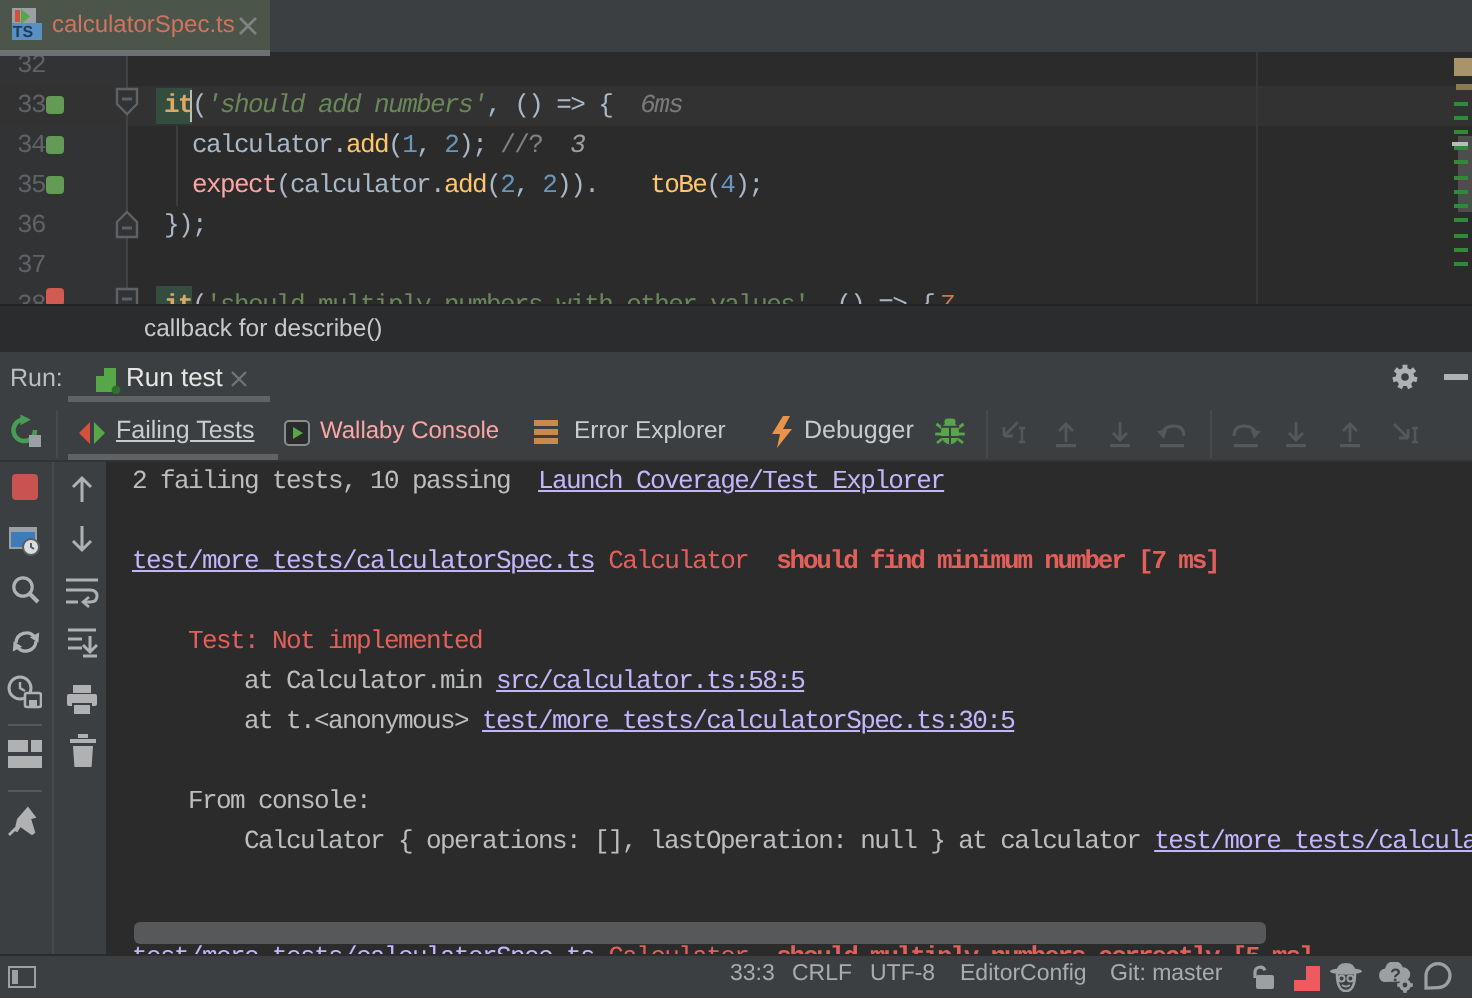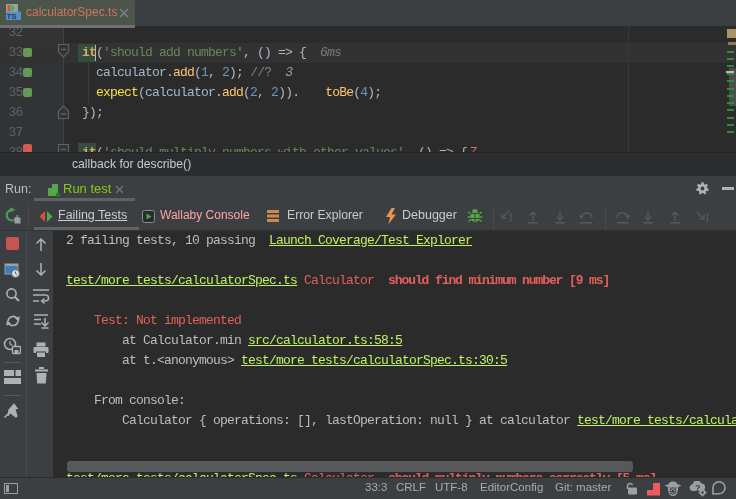--- a/index.html
+++ b/index.html
@@ -1,19 +1,19 @@
 <!DOCTYPE html>
 <html><head><meta charset="utf-8"><style>
 *{margin:0;padding:0;box-sizing:border-box}
 html,body{width:736px;height:499px;overflow:hidden;background:#2b2b2b;font-family:"Liberation Sans",sans-serif;}
 #root{position:relative;width:736px;height:499px;overflow:hidden;}
 .abs{position:absolute;}
 .mono{font-family:"Liberation Mono",monospace;font-size:13px;letter-spacing:-0.8px;line-height:20px;white-space:pre;}
 .ln{color:#606366;}
-a.lnk{color:#bef264;text-decoration:underline;}
+a.lnk{color:#c4b5fd;text-decoration:underline;}
 .red{color:#e3605a;}
 </style></head>
 <body>
 <div id="root">
 
 <div class="abs" style="left:0;top:0;width:736px;height:176px;background:#2b2b2b;"></div>
 
 <div class="abs" style="left:0;top:26px;width:63px;height:150px;background:#313335;"></div>
 
 <div class="abs" style="left:0;top:43px;width:736px;height:20px;background:#323232;"></div>
@@ -49,23 +49,23 @@
  <path d="M3.5 2.5 L13.5 2.5 L13.5 10 L8.5 15 L3.5 10 Z" fill="#313335" stroke="#5f6265" stroke-width="1.2"></path>
  <line x1="6" y1="7.5" x2="11" y2="7.5" stroke="#5f6265" stroke-width="1.5"></line>
 </svg>
 
 <div class="abs" style="left:78px;top:44px;width:18px;height:18px;background:#344d3f;"></div>
 <div class="abs" style="left:78px;top:143px;width:18px;height:9px;background:#344d3f;"></div>
 
 <div class="abs" style="left:95px;top:45px;width:1px;height:16px;background:#bbbbbb;"></div>
 
 <div class="mono abs" style="left:82px;top:23px;color:#a9b7c6;">
-<span style="color:#dca863;font-weight:bold;">it</span>(<span style="color:#6a8759;">'should add numbers'</span>, () =&gt; {  <span style="color:#7a7a7a;font-style:italic;">6ms</span>
+<span style="color:#dca863;font-weight:bold;">it</span>(<span style="color:#6a8759;font-style:italic;">'should add numbers'</span>, () =&gt; {  <span style="color:#7a7a7a;font-style:italic;">6ms</span>
   calculator.<span style="color:#ffc66d;">add</span>(<span style="color:#6897bb;">1</span>, <span style="color:#6897bb;">2</span>); <span style="color:#808080;">//?</span>  <span style="color:#9d9d9d;font-style:italic;">3</span>
-  <span style="color:#fde047;">expect</span>(calculator.<span style="color:#ffc66d;">add</span>(<span style="color:#6897bb;">2</span>, <span style="color:#6897bb;">2</span>)).<span style="color:#ffc66d;margin-left:26px;">toBe</span>(<span style="color:#6897bb;">4</span>);
+  <span style="color:#fca5a5;">expect</span>(calculator.<span style="color:#ffc66d;">add</span>(<span style="color:#6897bb;">2</span>, <span style="color:#6897bb;">2</span>)).<span style="color:#ffc66d;margin-left:26px;">toBe</span>(<span style="color:#6897bb;">4</span>);
 });
 
 <span style="color:#dca863;font-weight:bold;">it</span>(<span style="color:#6a8759;">'should multiply numbers with other values'</span>, () =&gt; {<span style="color:#ca7855;font-style:italic;padding-left:2px;">7</span></div>
 
 <div class="abs" style="left:727px;top:29px;width:9px;height:9px;background:#a8936a;"></div>
 <div class="abs" style="left:728px;top:42px;width:8px;height:3px;background:#8a7a56;"></div>
 <div class="abs" style="left:729px;top:68px;width:7px;height:38px;background:rgba(166,166,166,0.28);"></div>
 <div class="abs" style="left:727px;top:51px;width:7px;height:2px;background:#2f8a39;"></div>
 <div class="abs" style="left:727px;top:58px;width:7px;height:2px;background:#2f8a39;"></div>
 <div class="abs" style="left:727px;top:65px;width:7px;height:2px;background:#2f8a39;"></div>
@@ -100,21 +100,21 @@
 <div class="abs" style="left:72px;top:152px;width:400px;height:24px;line-height:24px;font-size:12.2px;color:#c7c9cb;">callback for describe()</div>
 
 <div class="abs" style="left:0;top:176px;width:736px;height:27px;background:#3c3f41;"></div>
 <div class="abs" style="left:5px;top:176px;height:27px;line-height:26px;font-size:12.5px;color:#bbbdbf;">Run:</div>
 
 <svg class="abs" style="left:47px;top:183px;" width="14" height="14">
  <rect x="1" y="5" width="5" height="8" fill="#57a64a"></rect>
  <rect x="5" y="1" width="6" height="12" fill="#57a64a"></rect>
  <circle cx="11" cy="12" r="2.2" fill="#2d7031"></circle>
 </svg>
-<div class="abs" style="left:63px;top:176px;height:26px;line-height:26px;font-size:13px;color:#84cc16;">Run test</div>
+<div class="abs" style="left:63px;top:176px;height:26px;line-height:26px;font-size:13px;color:#e5e5e5;">Run test</div>
 <svg class="abs" style="left:114px;top:184px;" width="11" height="11">
  <path d="M2 2 L9 9 M9 2 L2 9" stroke="#6f7477" stroke-width="1.2"></path>
 </svg>
 <div class="abs" style="left:34px;top:198px;width:101px;height:3px;background:#5f6366;"></div>
 
 <svg class="abs" style="left:696px;top:182px;" width="13" height="13" viewBox="0 0 13 13">
  <path fill="#afb1b3" d="M5.26 0.32 L7.74 0.32 L7.72 2.07 L9.20 2.78 L10.56 1.68 L12.10 3.61 L10.73 4.69 L11.10 6.29 L12.80 6.67 L12.25 9.08 L10.55 8.68 L9.53 9.96 L10.29 11.53 L8.07 12.60 L7.32 11.03 L5.68 11.03 L4.93 12.60 L2.71 11.53 L3.47 9.96 L2.45 8.68 L0.75 9.08 L0.20 6.67 L1.90 6.29 L2.27 4.69 L0.90 3.61 L2.44 1.68 L3.80 2.78 L5.28 2.07 Z"></path>
  <circle cx="6.5" cy="6.5" r="1.9" fill="#3c3f41"></circle>
 </svg>
 <div class="abs" style="left:722px;top:187px;width:12px;height:3px;background:#afb1b3;"></div>
@@ -270,21 +270,21 @@
  <rect x="3.5" y="10" width="9" height="5.5" fill="#afb1b3" stroke="#3c3f41" stroke-width="1"></rect>
 </svg>
 <svg class="abs" style="left:35px;top:367px;" width="13" height="17">
  <rect x="0" y="2.5" width="13" height="2" fill="#afb1b3"></rect>
  <rect x="4" y="0" width="5" height="2" fill="#afb1b3"></rect>
  <path d="M1.5 6 L11.5 6 L10.8 16.5 L2.2 16.5 Z" fill="#afb1b3"></path>
 </svg>
 
 <div class="mono abs" style="left:66px;top:231px;color:#bbbdbf;">2 failing tests, 10 passing  <a class="lnk">Launch Coverage/Test Explorer</a>
 
-<a class="lnk">test/more_tests/calculatorSpec.ts</a> <span class="red">Calculator  </span><b class="red" style="letter-spacing:-1.1px;">should find minimum number [9 ms]</b>
+<a class="lnk">test/more_tests/calculatorSpec.ts</a> <span class="red">Calculator  </span><b class="red" style="letter-spacing:-1.1px;">should find minimum number [7 ms]</b>
 
     <span class="red">Test: Not implemented</span>
         at Calculator.min <a class="lnk">src/calculator.ts:58:5</a>
         at t.&lt;anonymous&gt; <a class="lnk">test/more_tests/calculatorSpec.ts:30:5</a>
 
     From console:
         Calculator { operations: [], lastOperation: null } at calculator <a class="lnk">test/more_tests/calcula</a></div>
 <div class="abs" style="left:0;top:469px;width:736px;height:8px;overflow:hidden;">
  <div class="mono" style="position:absolute;left:66px;top:0;"><a class="lnk">test/more_tests/calculatorSpec.ts</a> <span class="red">Calculator  </span><b class="red" style="letter-spacing:-1.1px;">should multiply numbers correctly [5 ms]</b></div>
 </div>

